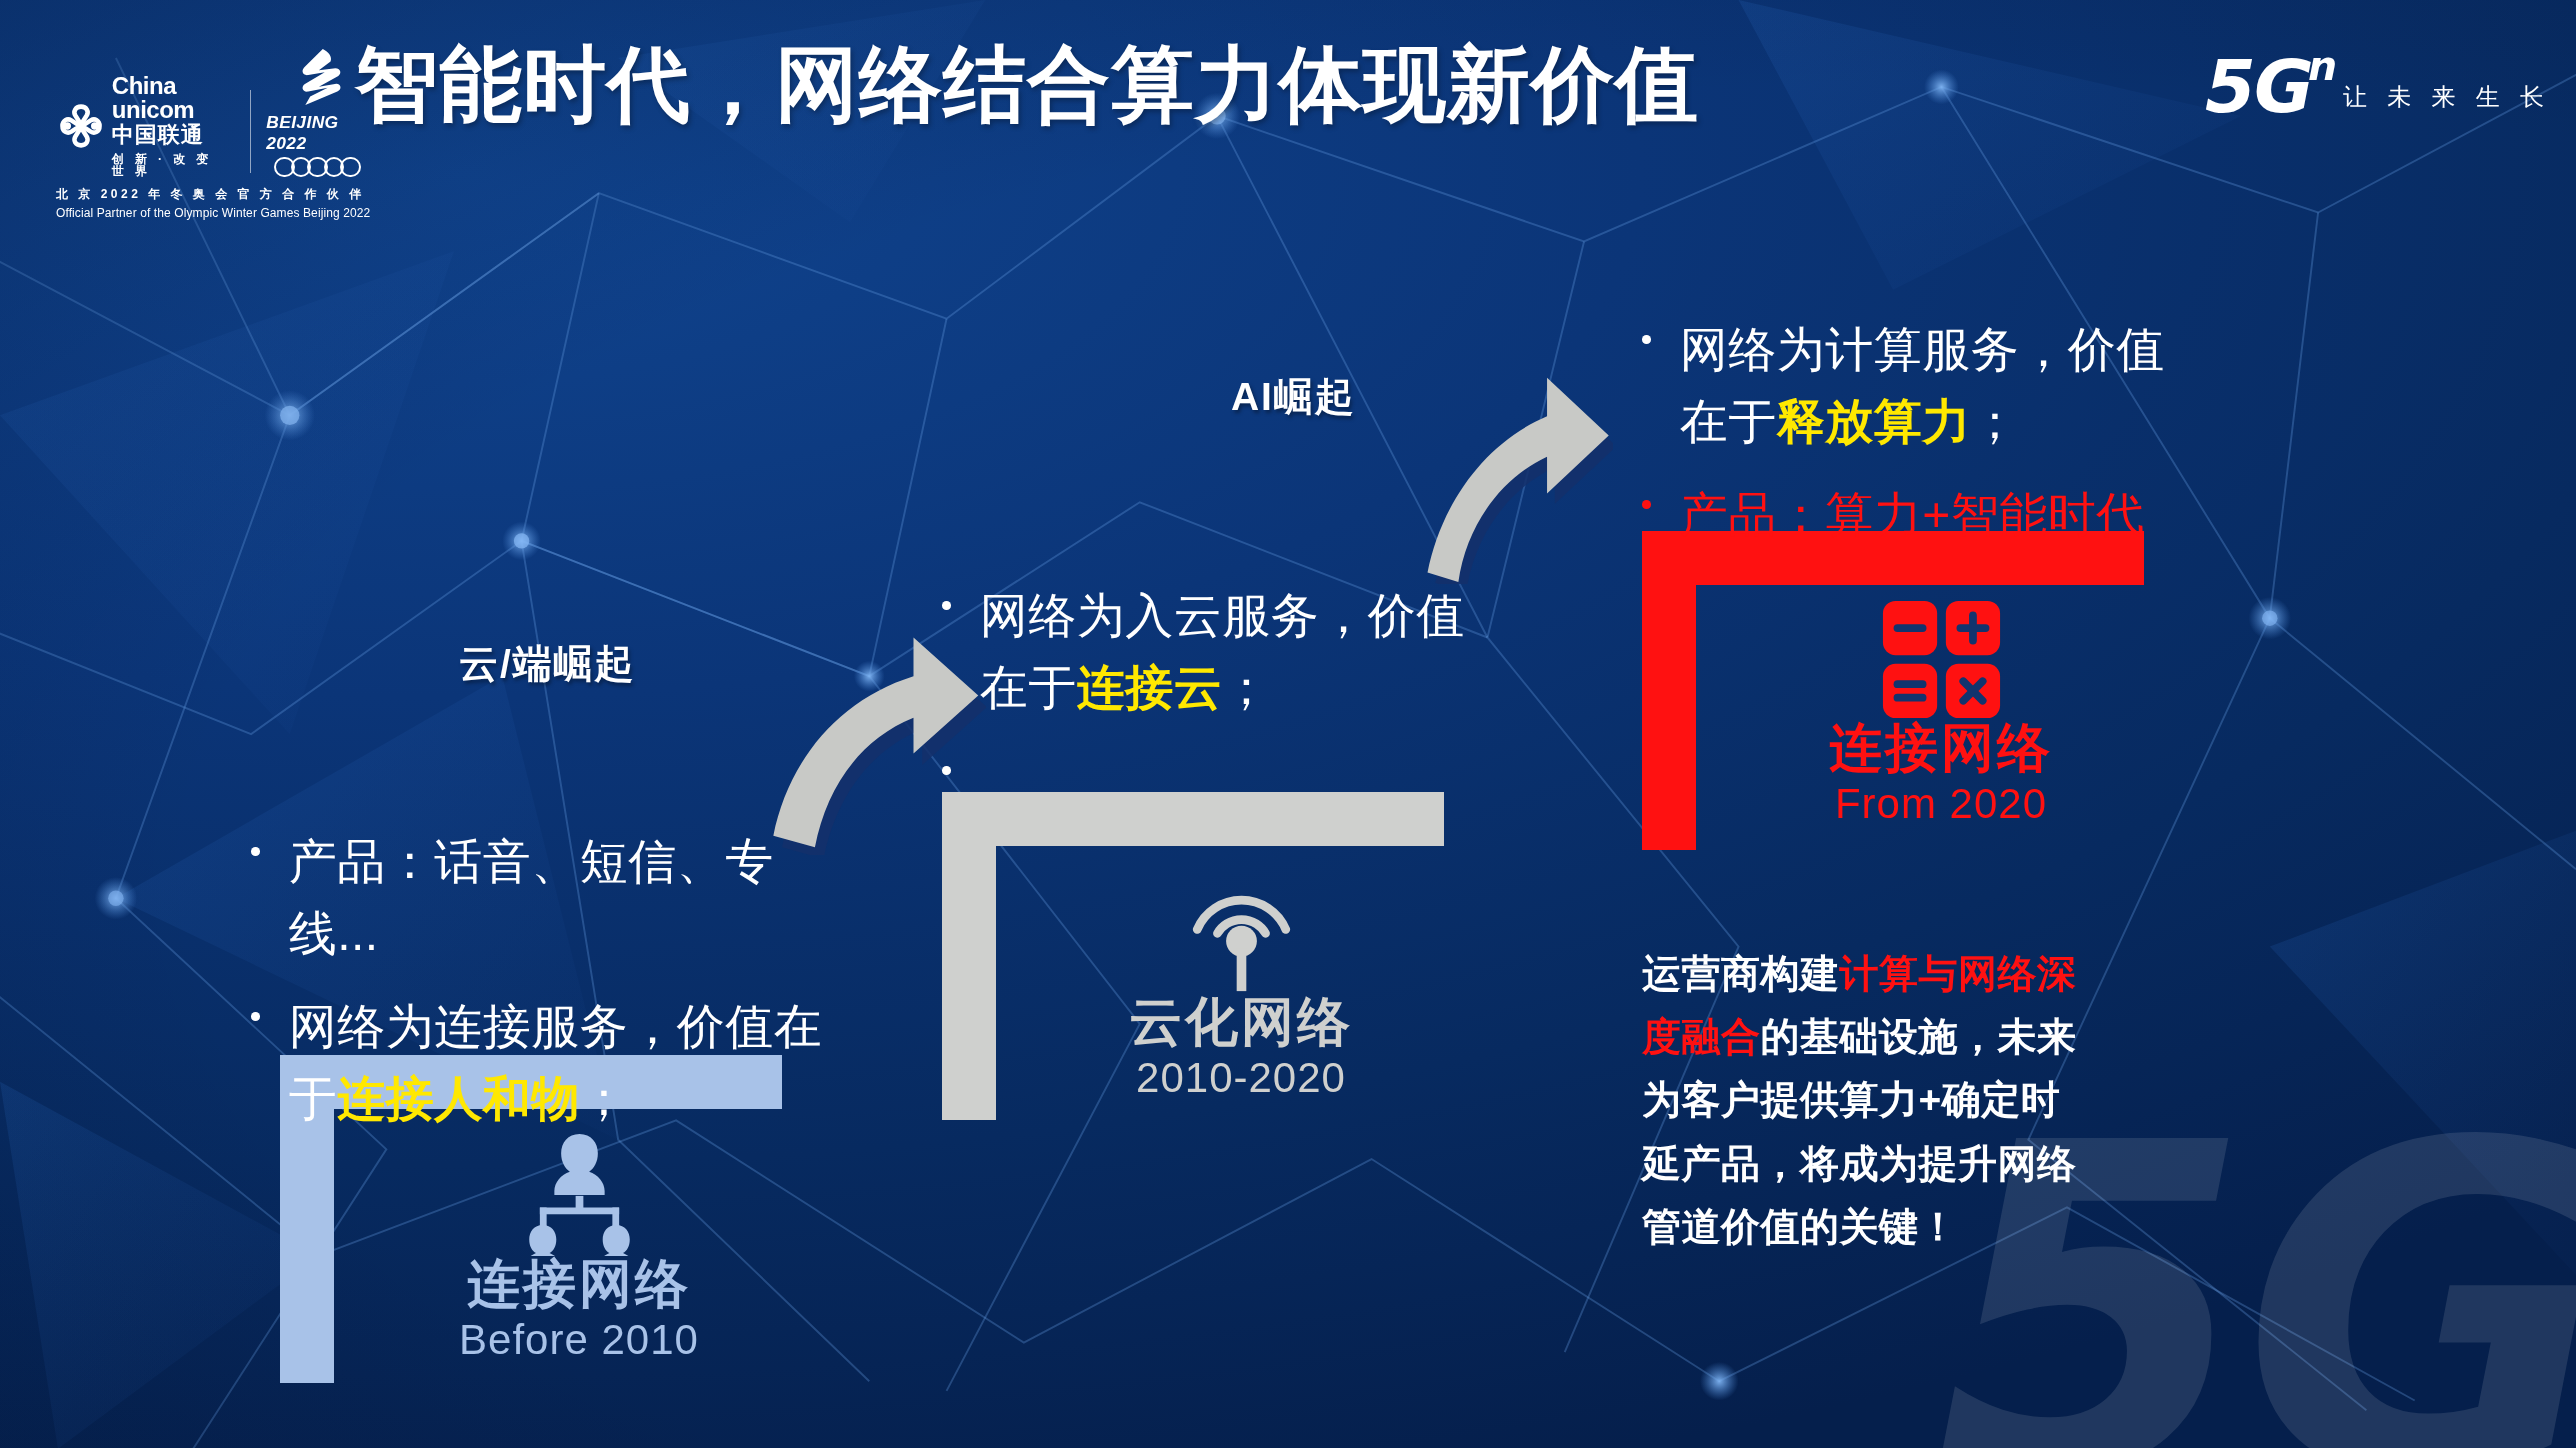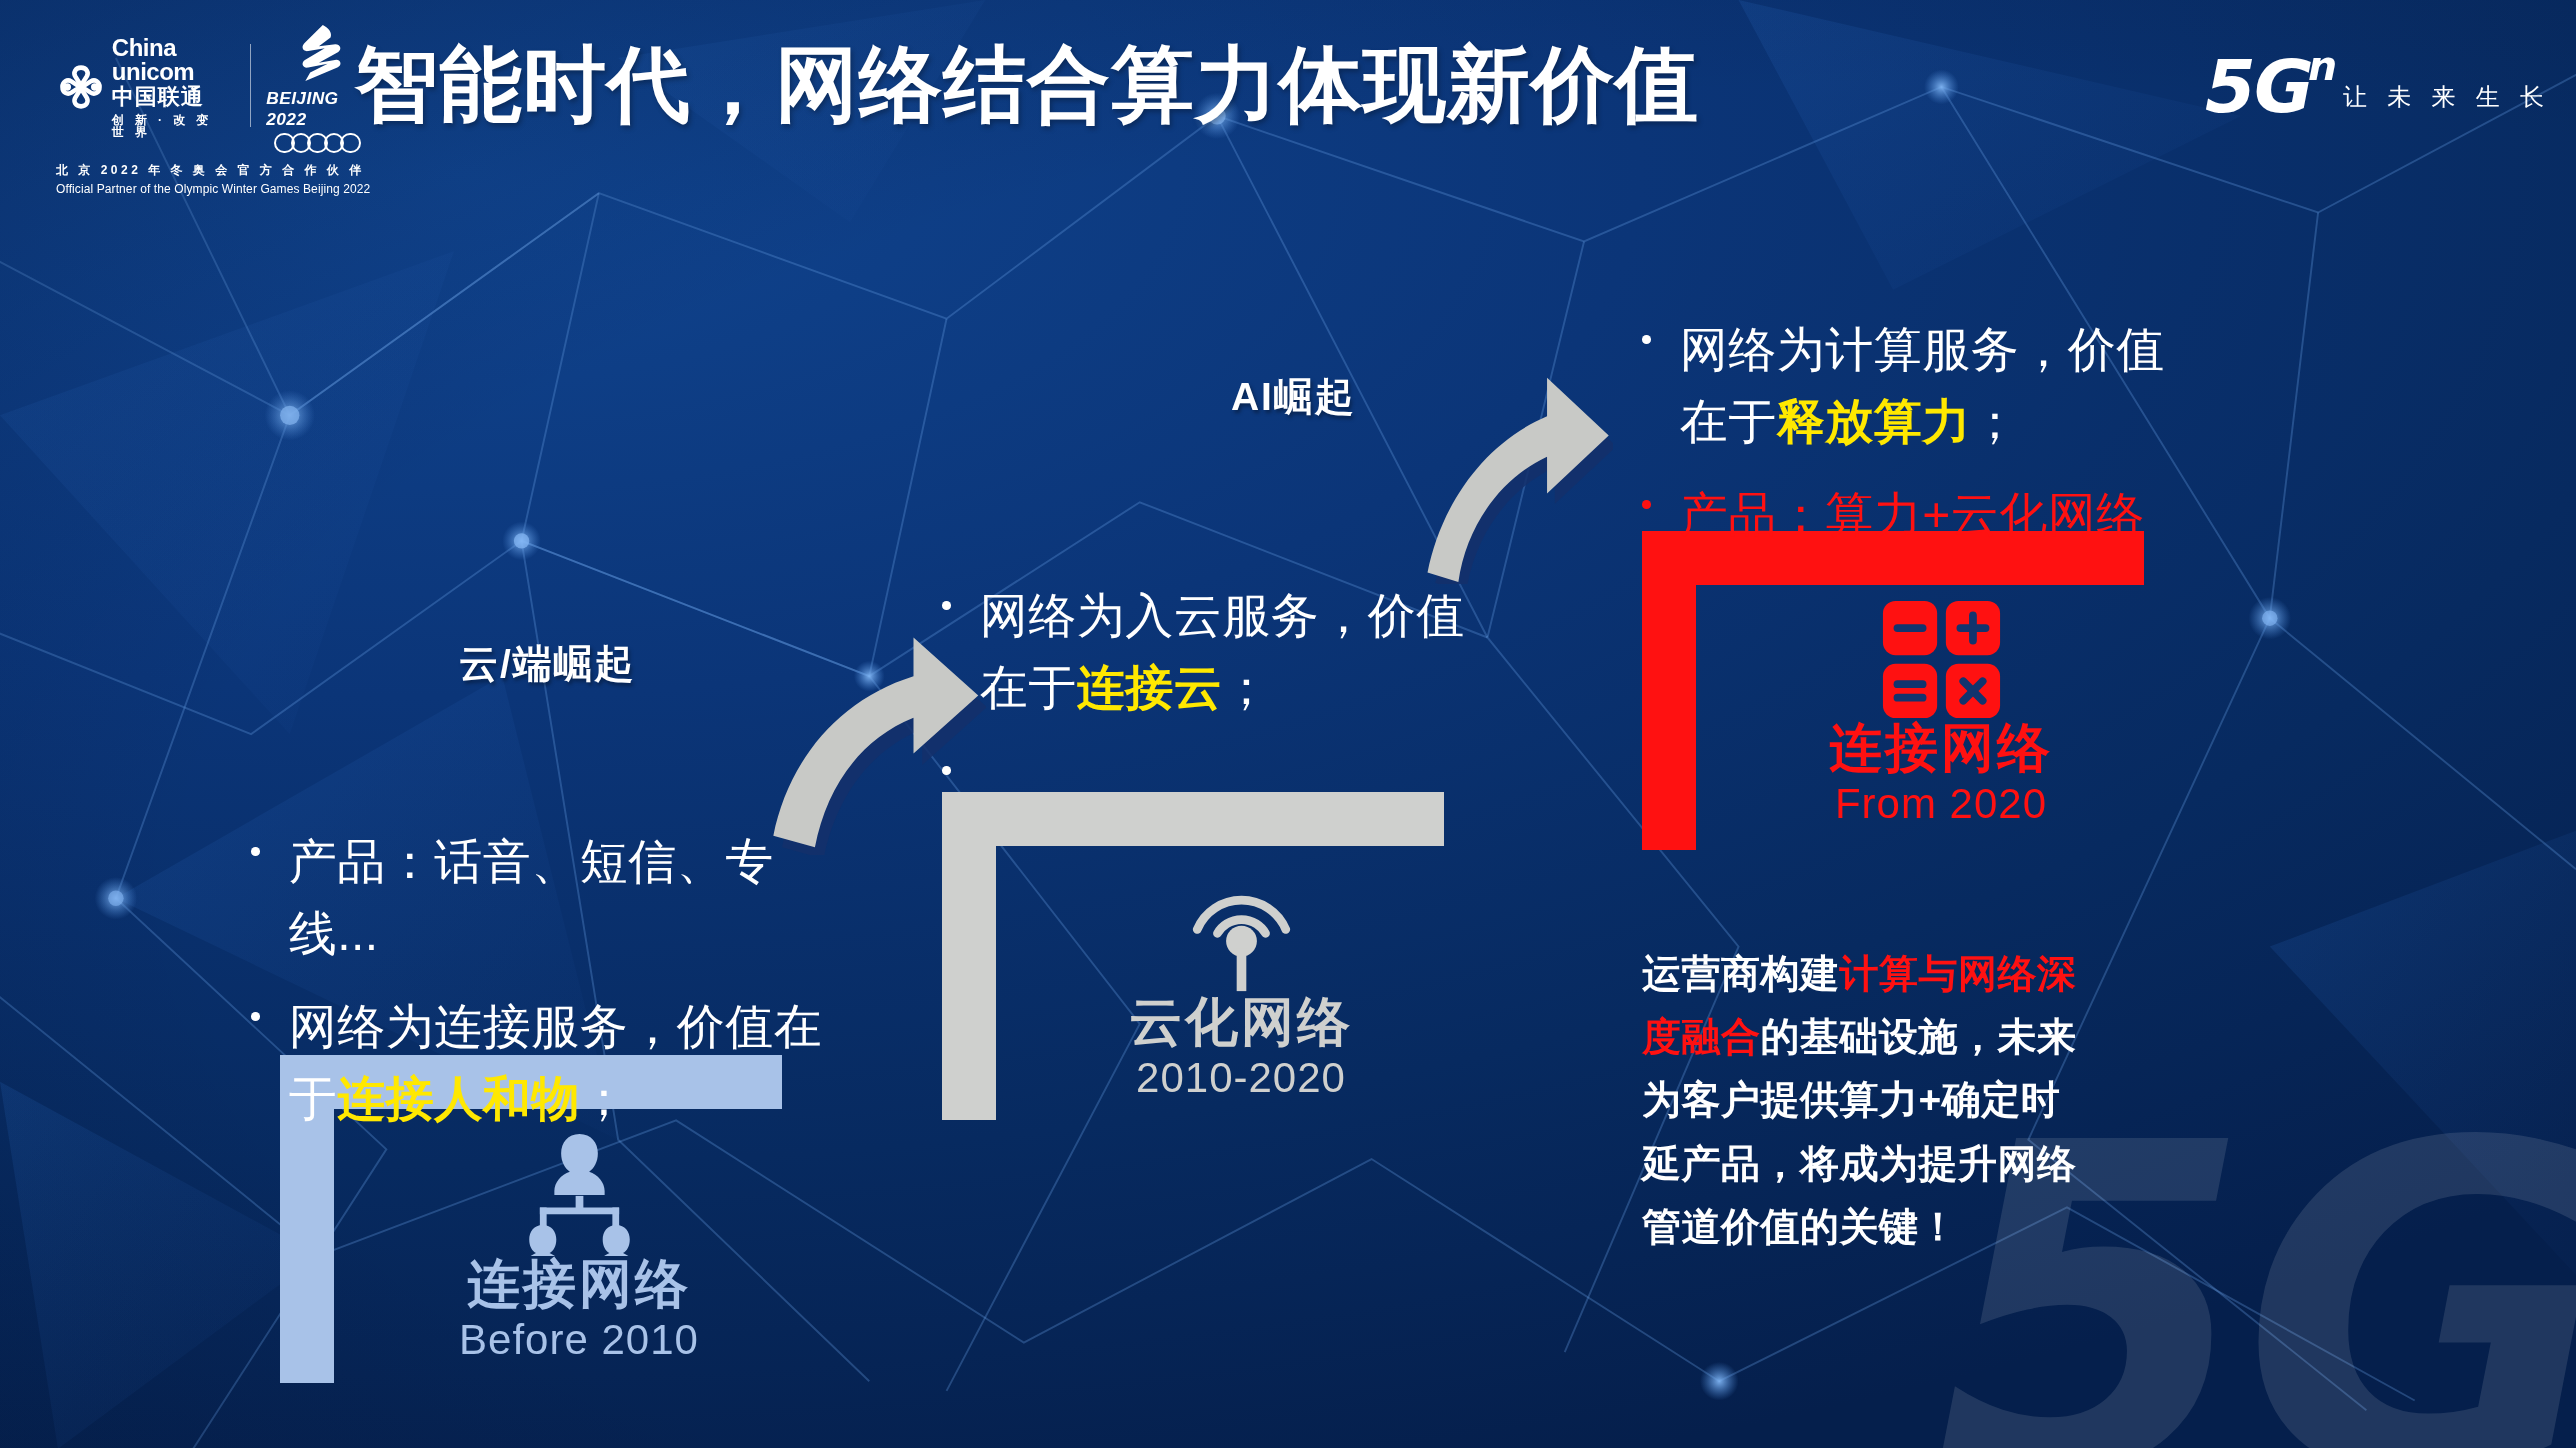--- a/index.html
+++ b/index.html
@@ -26,21 +26,21 @@
     font-size:454px;font-weight:700;font-style:italic;
     letter-spacing:-9.7px;
     color:rgba(255,255,255,.11);
     line-height:.9;
     font-family:"DejaVu Sans",sans-serif;
     user-select:none;
   }
   
   .header{position:absolute;left:0;top:0;width:100%;height:203px;}
   .logo-wrap{position:absolute;left:56px;top:21px;width:309px;color:#fff;}
-  .logo-row{display:flex;align-items:center;gap:4px;}
+  .logo-row{display:flex;align-items:flex-end;gap:4px;margin-top:24px;}
   .uni-block{display:flex;align-items:center;gap:5.8px;}
   .uni-text{line-height:1.0;}
   .uni-en{font-size:24px;font-weight:700;letter-spacing:-0.5px;}
   .uni-cn-row{display:flex;align-items:baseline;gap:1.9px;flex-direction:column;}
   .uni-en2{font-size:24px;font-weight:700;letter-spacing:-0.5px;}
   .uni-cn{font-size:22px;font-weight:700;letter-spacing:1px;}
   .uni-slogan{font-size:12px;letter-spacing:3.9px;margin-top:6.8px;font-weight:600;}
   .divider-v{width:1px;height:83px;background:rgba(255,255,255,.55);margin:0 11.6px 3.9px 11.6px;}
   .bj-block{display:flex;flex-direction:column;align-items:center;gap:2.9px;}
   .bj-text{font-size:17.4px;font-weight:700;font-style:italic;letter-spacing:0.4px;}
@@ -314,21 +314,21 @@
     <div class="stage-period">From 2020</div>
   </div>
 
   <div class="bullets" style="left:1642px;top:314px;width:560px;">
     <div class="bullet">
       <span class="dot"></span>
       <span class="txt"><span>网络为计算服务，价值</span><br><span>在于</span><span class="hl-yellow">释放算力</span><span>；</span></span>
     </div>
     <div class="bullet red">
       <span class="dot"></span>
-      <span class="txt red-txt">产品：算力+云化网络</span>
+      <span class="txt red-txt">产品：算力+智能时代</span>
     </div>
   </div>
 
   <div class="summary" style="left:1642px;top:942px;">
     <span>运营商构建</span><span class="red">计算与网络深</span><br>
     <span class="red">度融合</span><span>的基础设施，未来</span><br>
     <span>为客户提供算力+确定时</span><br>
     <span>延产品，将成为提升网络</span><br>
     <span>管道价值的关键！</span>
   </div>

